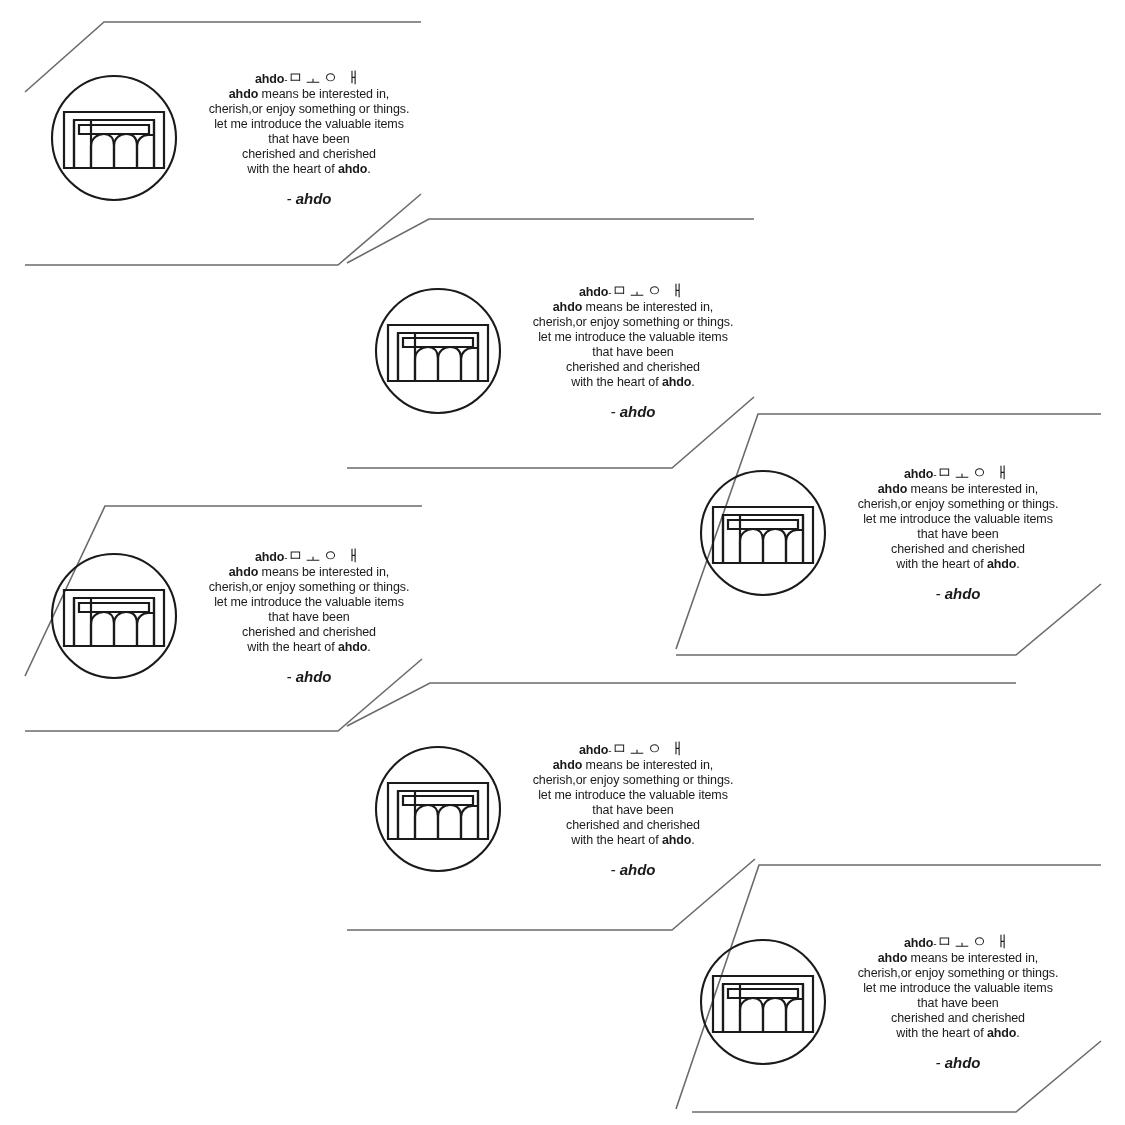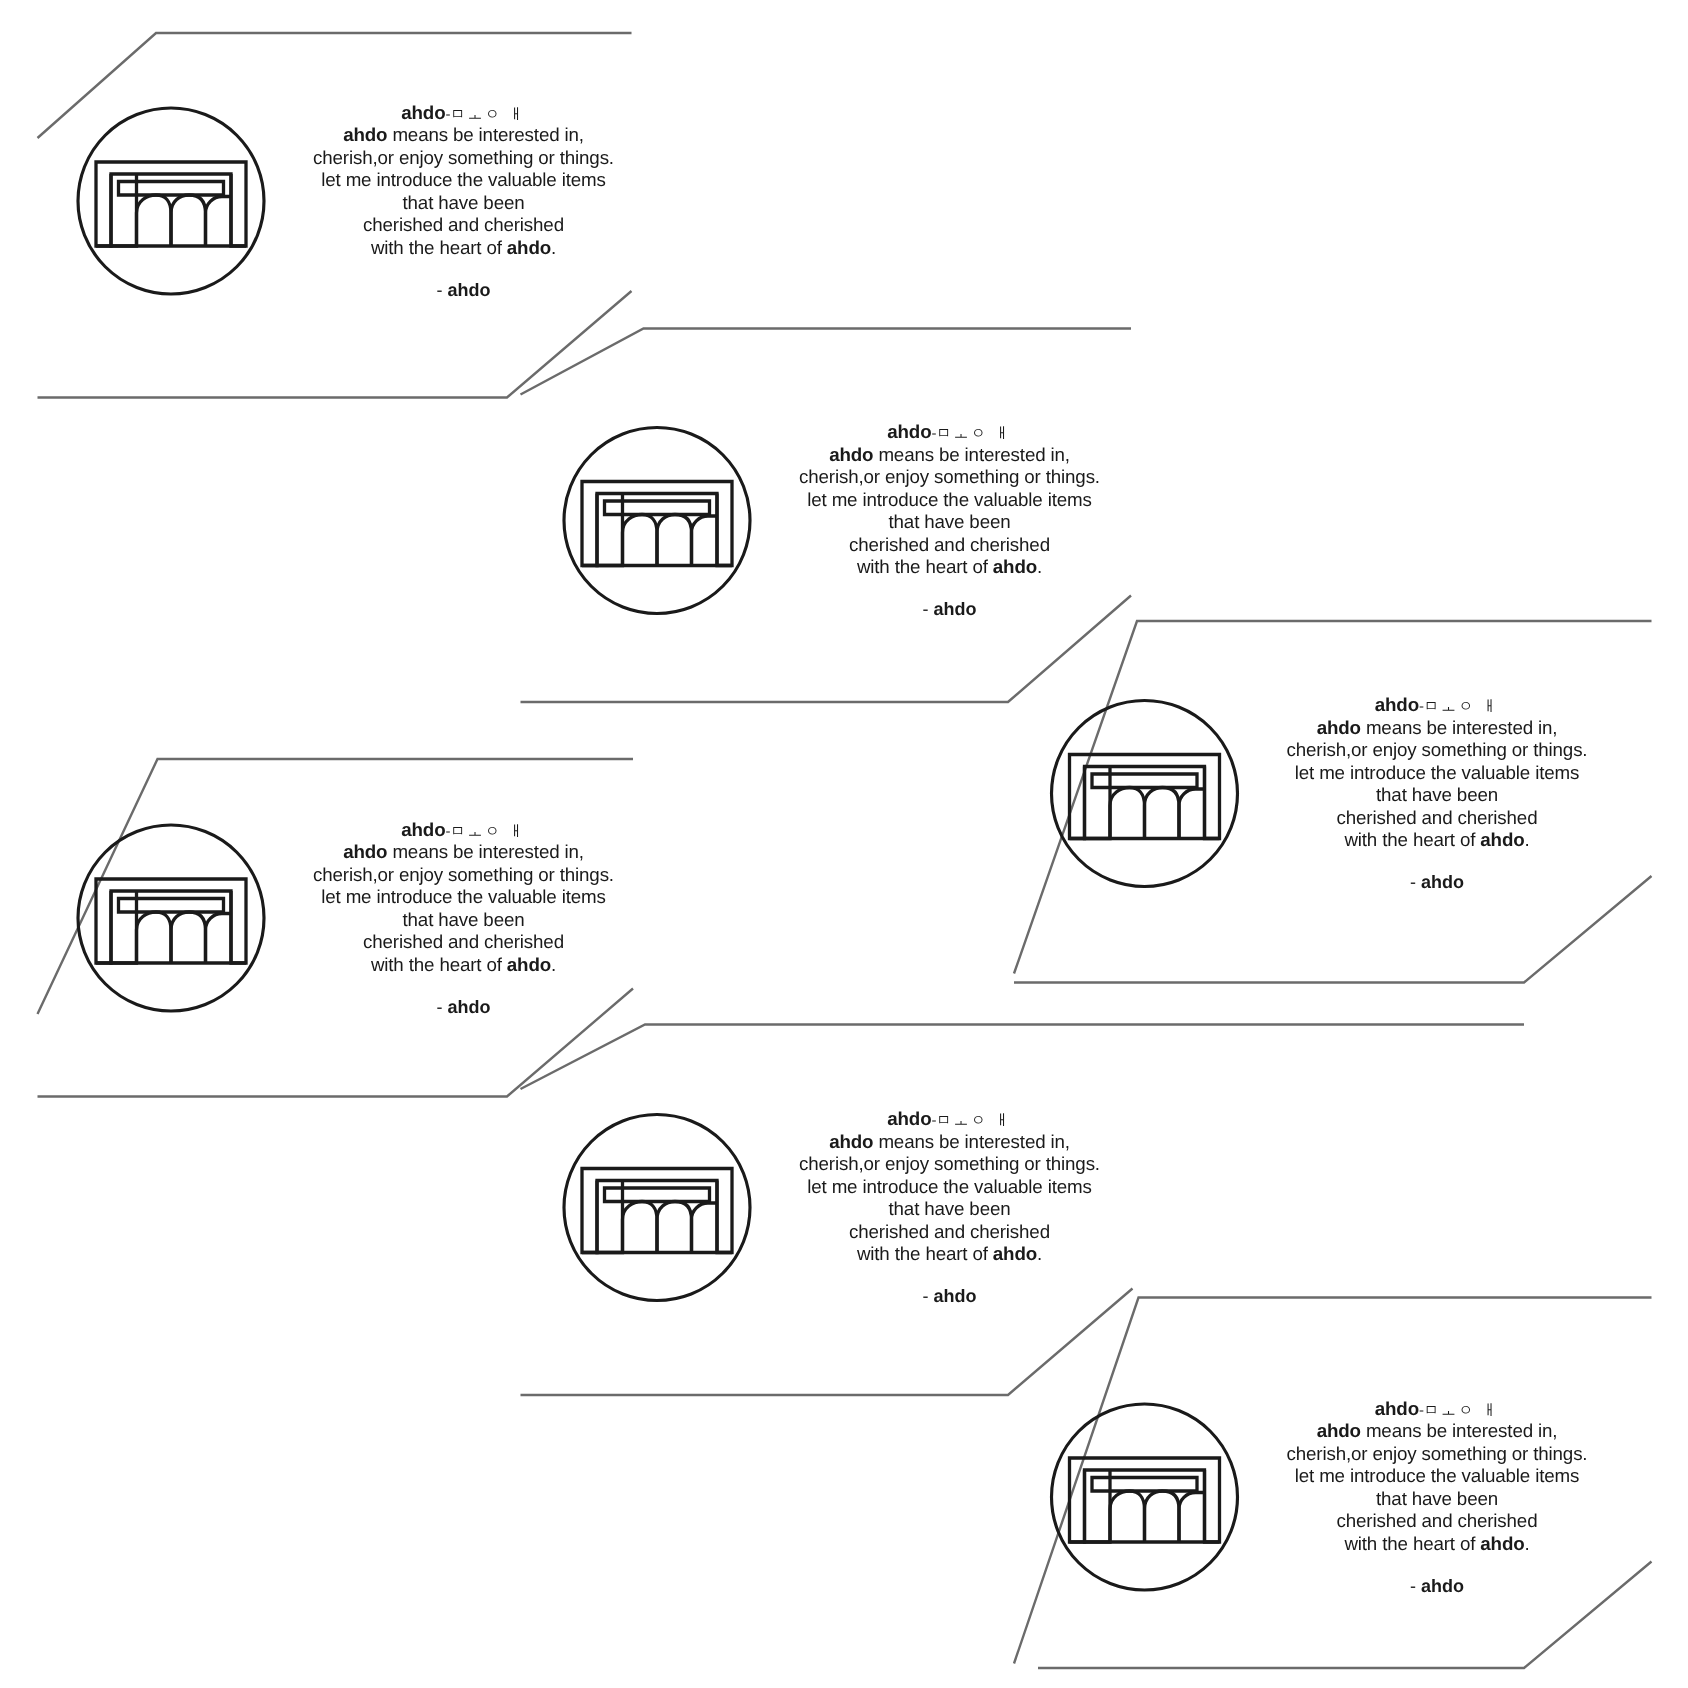--- a/index.html
+++ b/index.html
@@ -40,32 +40,33 @@
     text-align:center;
     line-height:1.2;
   }
   .tline{
     font-size:12.5px;
     letter-spacing:-0.1px;
     white-space:nowrap;
   }
   .b{font-weight:bold;}
   .jamo{
-    font-family:Liberation Sans, sans-serif;
+    font-family:Liberation Serif, serif;
     font-weight:normal;
-    font-size:10px;
+    font-size:16px;
     letter-spacing:1.5px;
     text-align:right;
   }
   .dash{font-weight:normal;font-size:10px;color:#333;}
   .sig{
     margin-top:13px;
-    font-size:12px;
+    font-size:15px;
     font-weight:bold;
     text-align:center;
+    font-style:italic;
   }
   .sig .sdash{font-weight:normal;}
   
   #card-1{left:48px;  top:68px;}
   #card-2{left:372px; top:281px;}
   #card-3{left:48px;  top:546px;}
   #card-4{left:697px; top:463px;}
   #card-5{left:372px; top:739px;}
   #card-6{left:697px; top:932px;}
 </style>

